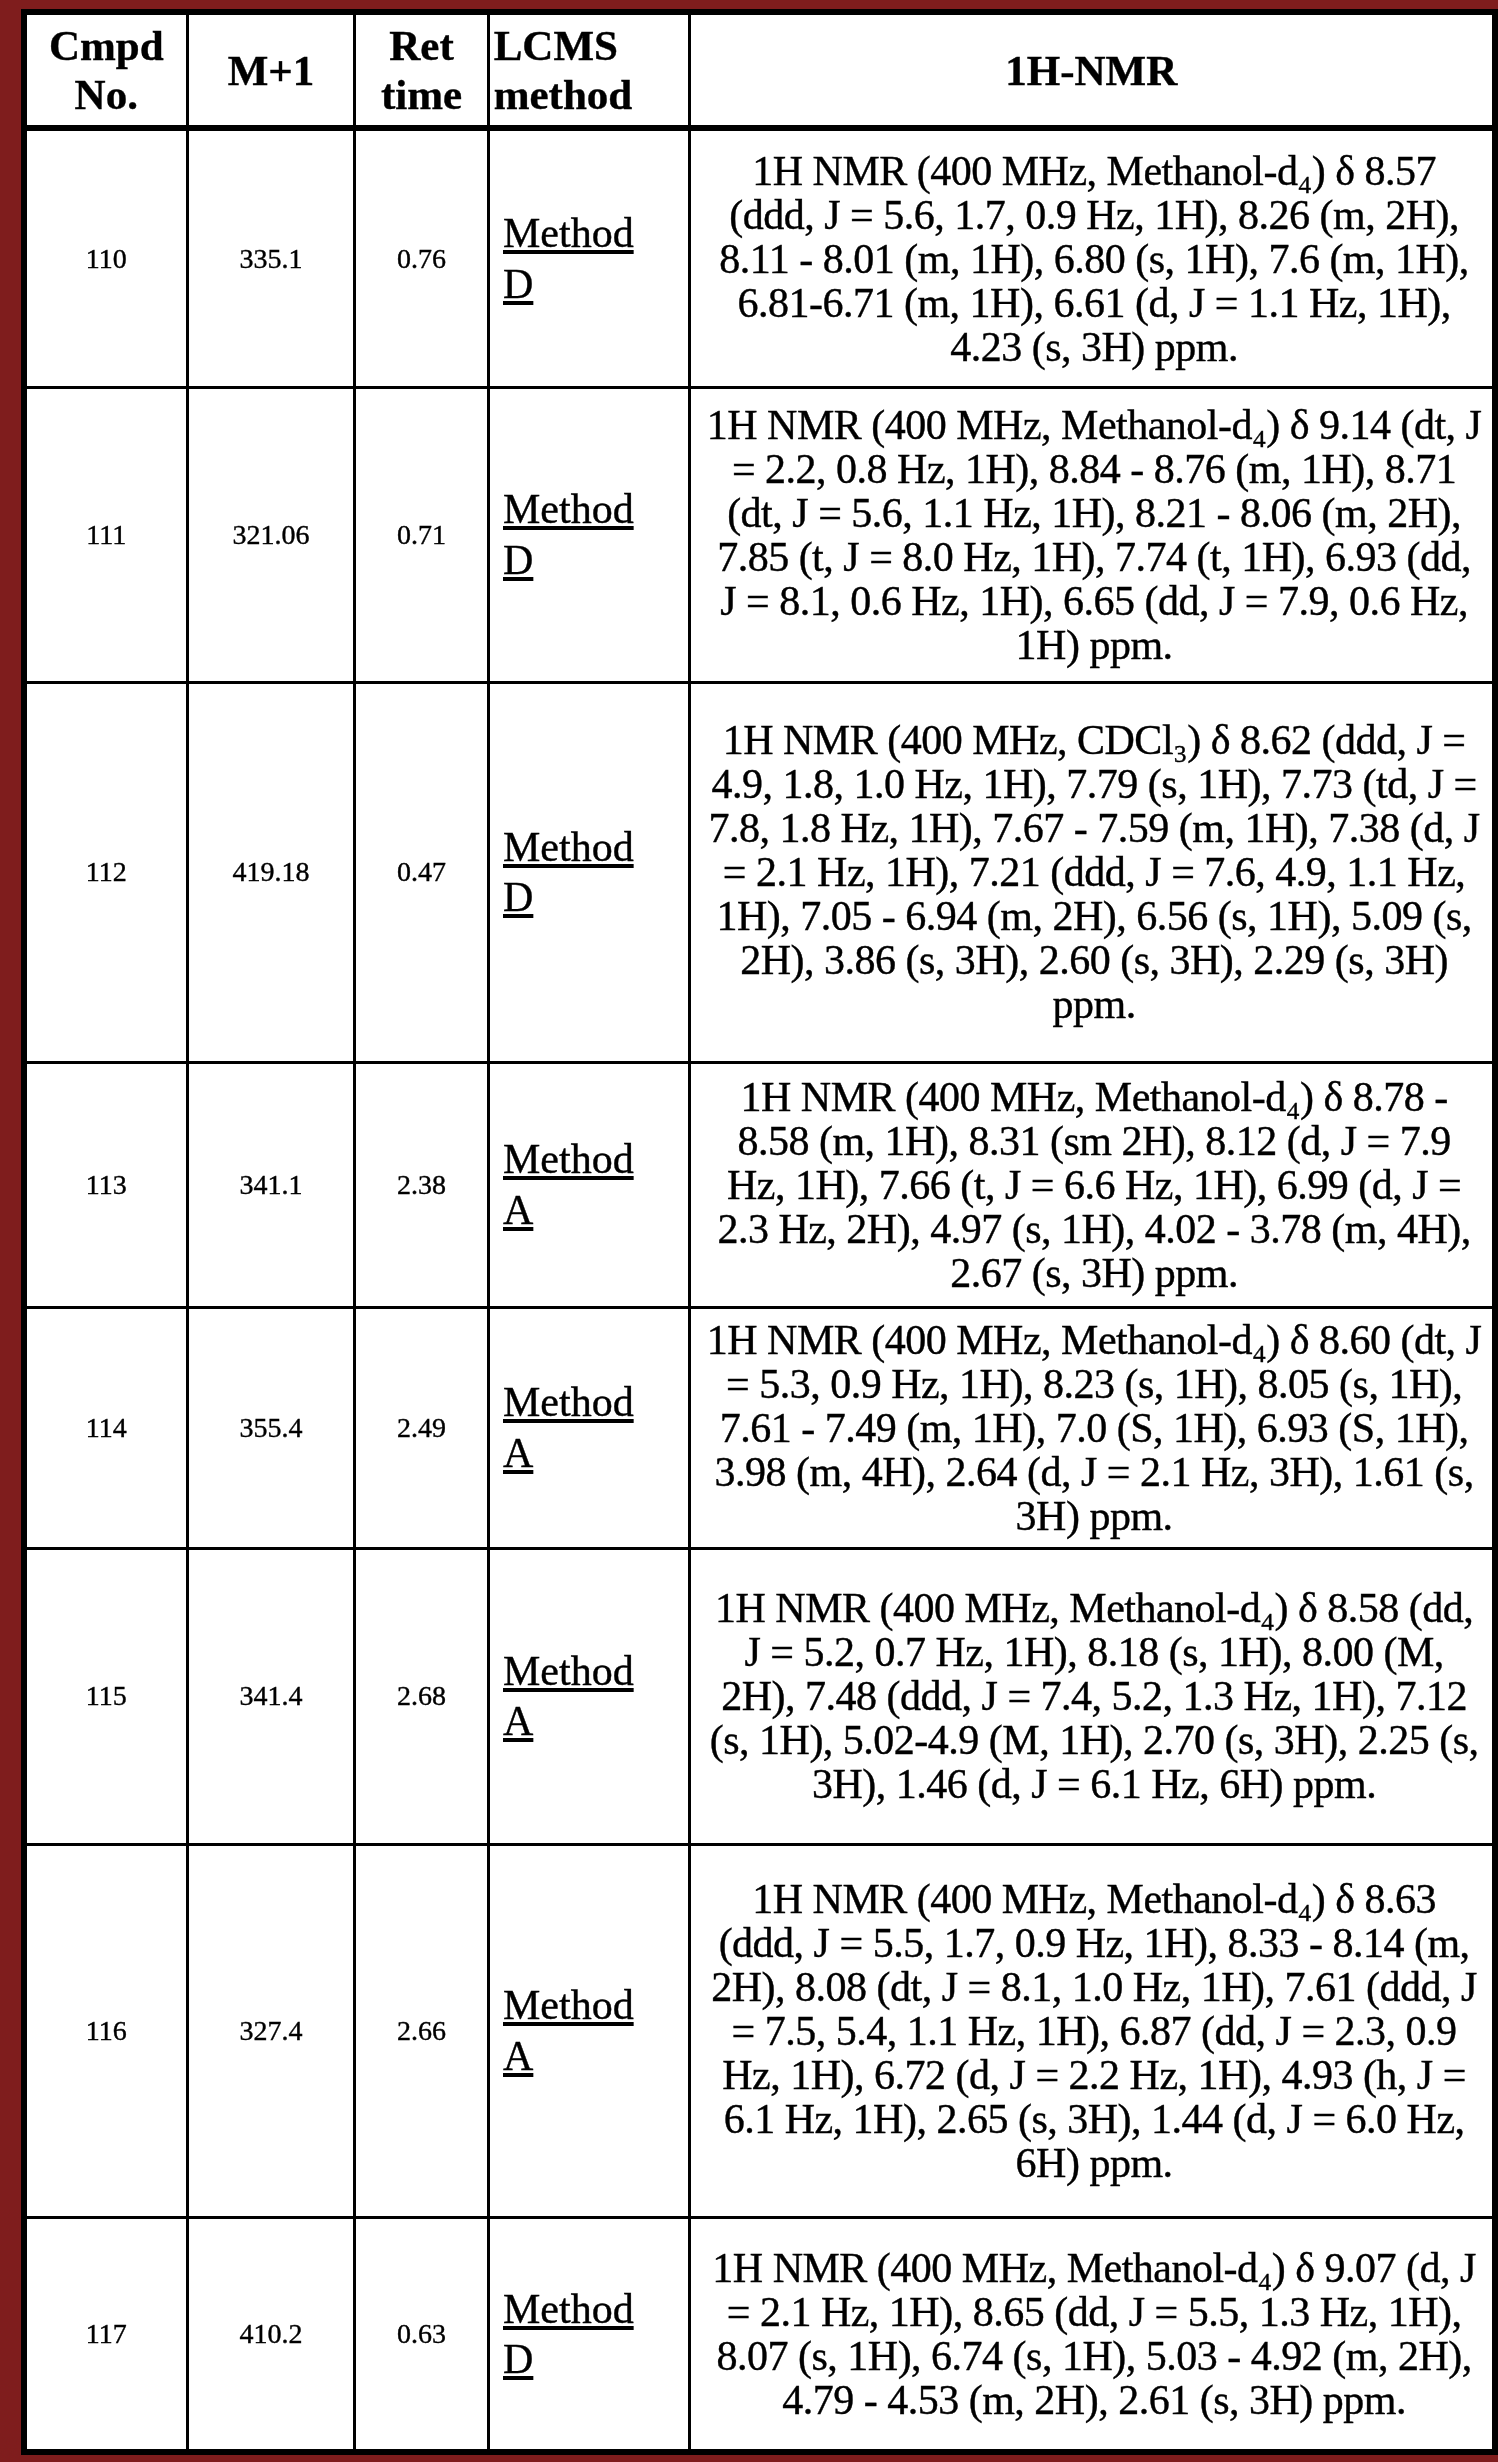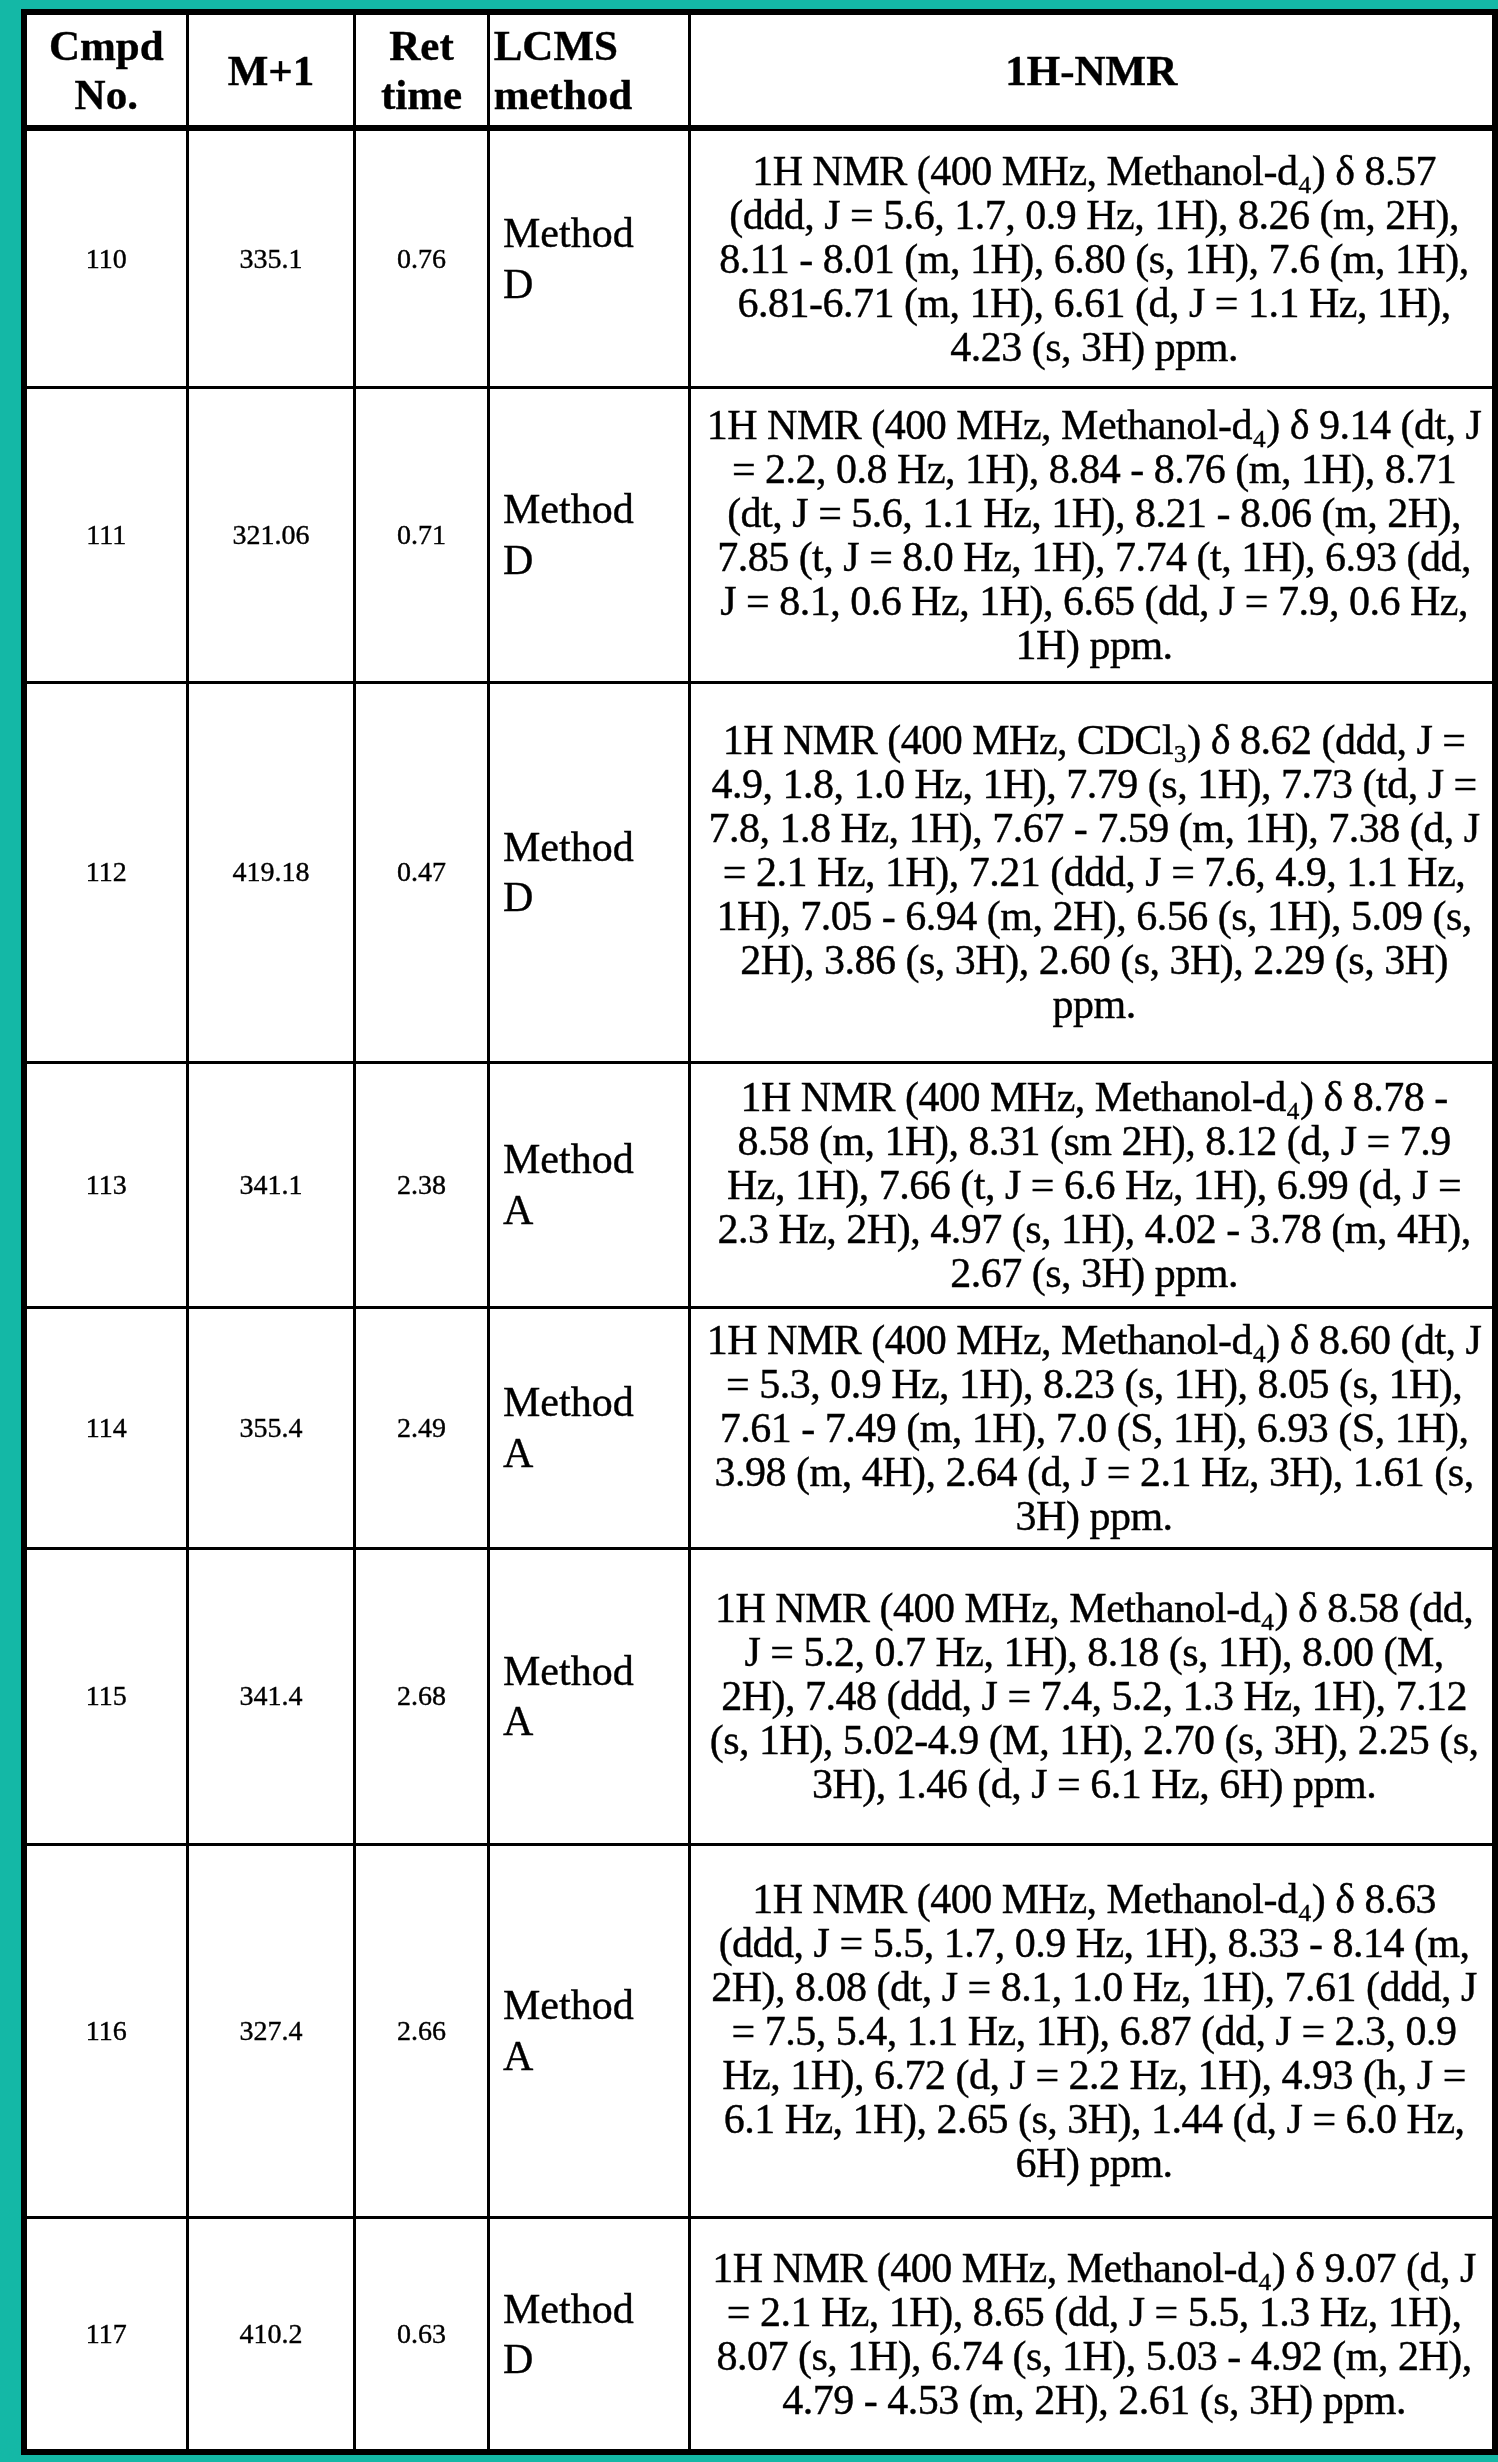--- a/index.html
+++ b/index.html
@@ -11,21 +11,21 @@
   body {
     height: 2462px;
     font-family: "Liberation Serif", "DejaVu Serif", serif;
     color: #000000;
     -webkit-text-stroke: 0.4px #000;
   }
   .page {
     width: 1498px;
     height: 2462px;
     position: relative;
-    background: #14b8a6;
+    background: #7f1d1d;
     overflow: hidden;
   }
   table.cmpd-table {
     position: absolute;
     left: 20.5px;
     top: 9.3px;
     border-collapse: collapse;
     table-layout: fixed;
     width: 1471px;
     background: #ffffff;
@@ -54,20 +54,21 @@
     text-align: center;
     font-size: 28px;
     padding: 0 3.7px;
   }
   td.c-method {
     text-align: left;
     font-size: 42px;
     line-height: 1.2;
     padding: 0 7.5px 0 13px;
     word-spacing: 559px; 
+    text-decoration: underline;
   }
   td.c-nmr {
     text-align: center;
     font-size: 42px;
     line-height: 44px;
     padding: 5.6px 9.3px 5.6px 15px;
     letter-spacing: -0.5px;
   }
 </style>
 </head>

